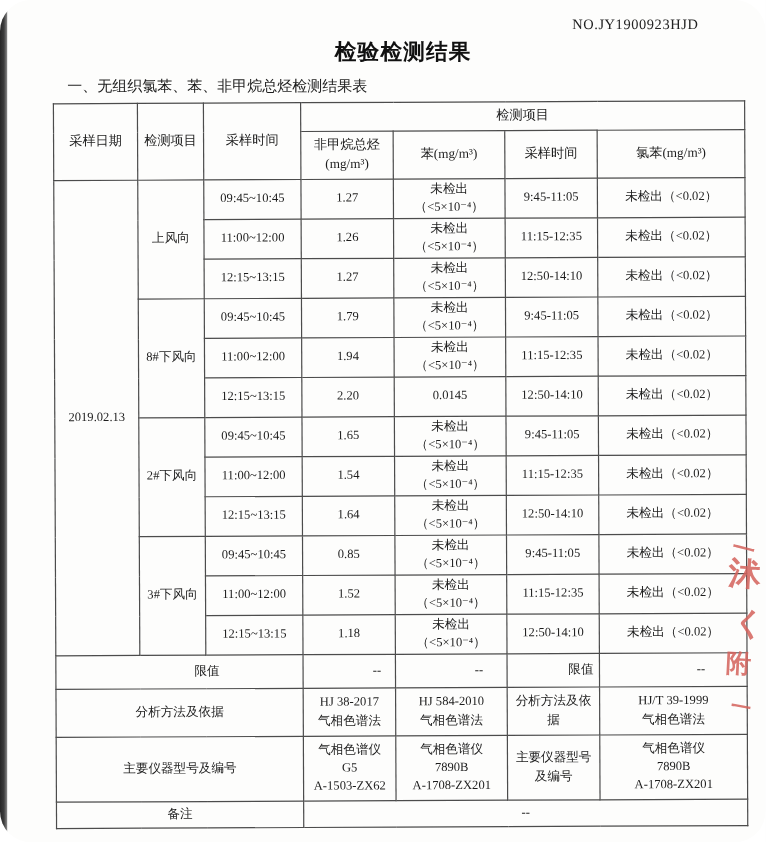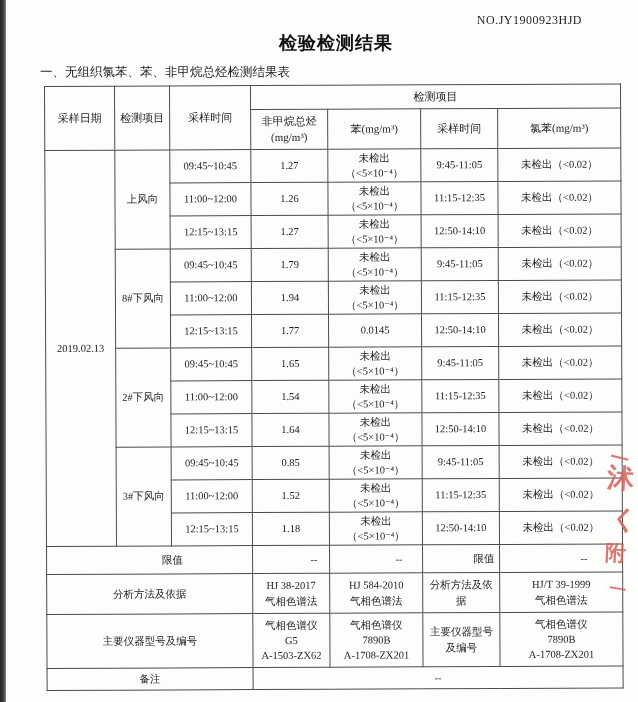--- a/index.html
+++ b/index.html
@@ -9,20 +9,21 @@
     background: #ffffff;
     color: #1f1f1f;
     overflow: hidden;
   }
   .page {
     position: relative;
     width: 638px;
     height: 702px;
     background: #fdfdfc;
     overflow: hidden;
+    border-radius: 26px;
   }
   .scan-edge {
     position: absolute;
     left: 0; top: 0;
     width: 6px; height: 702px;
     background: linear-gradient(to right, #262626 0%, #3c3c3c 55%, #8a8a8a 100%);
   }
   .report-no {
     position: absolute;
     top: 13px;
@@ -38,21 +39,21 @@
     width: 672px;
     text-align: center;
     font-size: 18px;
     font-weight: bold;
     letter-spacing: 1px;
     color: #111;
   }
   .section-title {
     position: absolute;
     top: 64px;
-    left: 40px;
+    left: 56px;
     font-size: 12.5px;
     color: #1c1c1c;
   }
   .table-wrap {
     position: absolute;
     left: 44px;
     top: 86px;
     transform: rotate(-0.25deg);
     transform-origin: top left;
   }
@@ -174,21 +175,21 @@
       <tr class="data">
         <td>11:00~12:00</td>
         <td>1.94</td>
         <td>未检出
 （&lt;5×10⁻⁴）</td>
         <td>11:15-12:35</td>
         <td>未检出（&lt;0.02）</td>
       </tr>
       <tr class="data">
         <td>12:15~13:15</td>
-        <td>1.77</td>
+        <td>2.20</td>
         <td>0.0145</td>
         <td>12:50-14:10</td>
         <td>未检出（&lt;0.02）</td>
       </tr>
 
       <tr class="data">
         <td rowspan="3">2#下风向</td>
         <td>09:45~10:45</td>
         <td>1.65</td>
         <td>未检出

